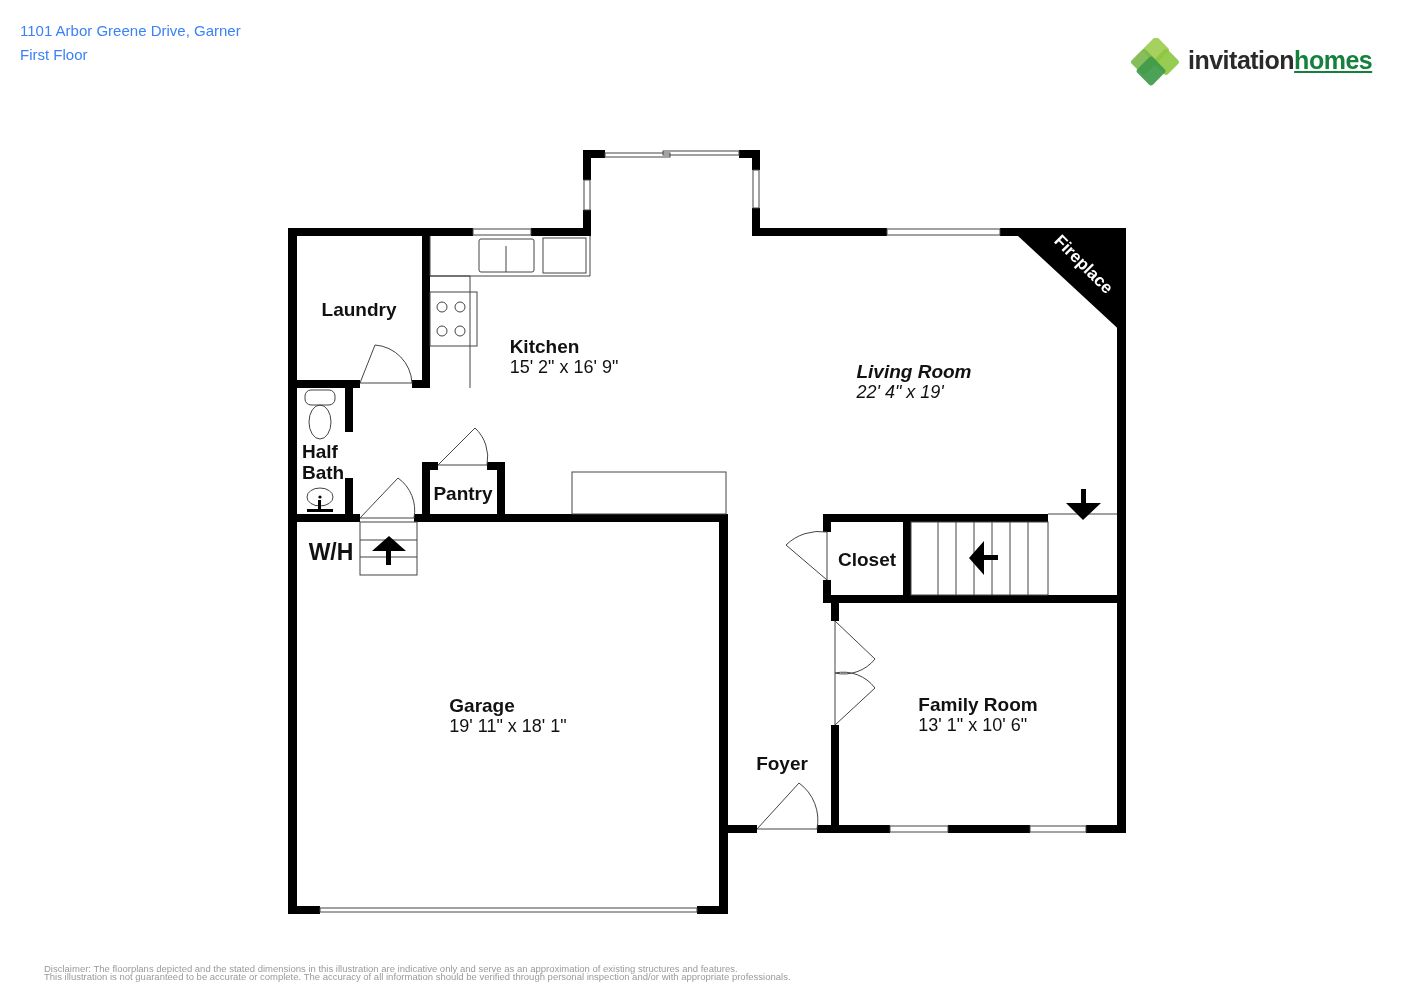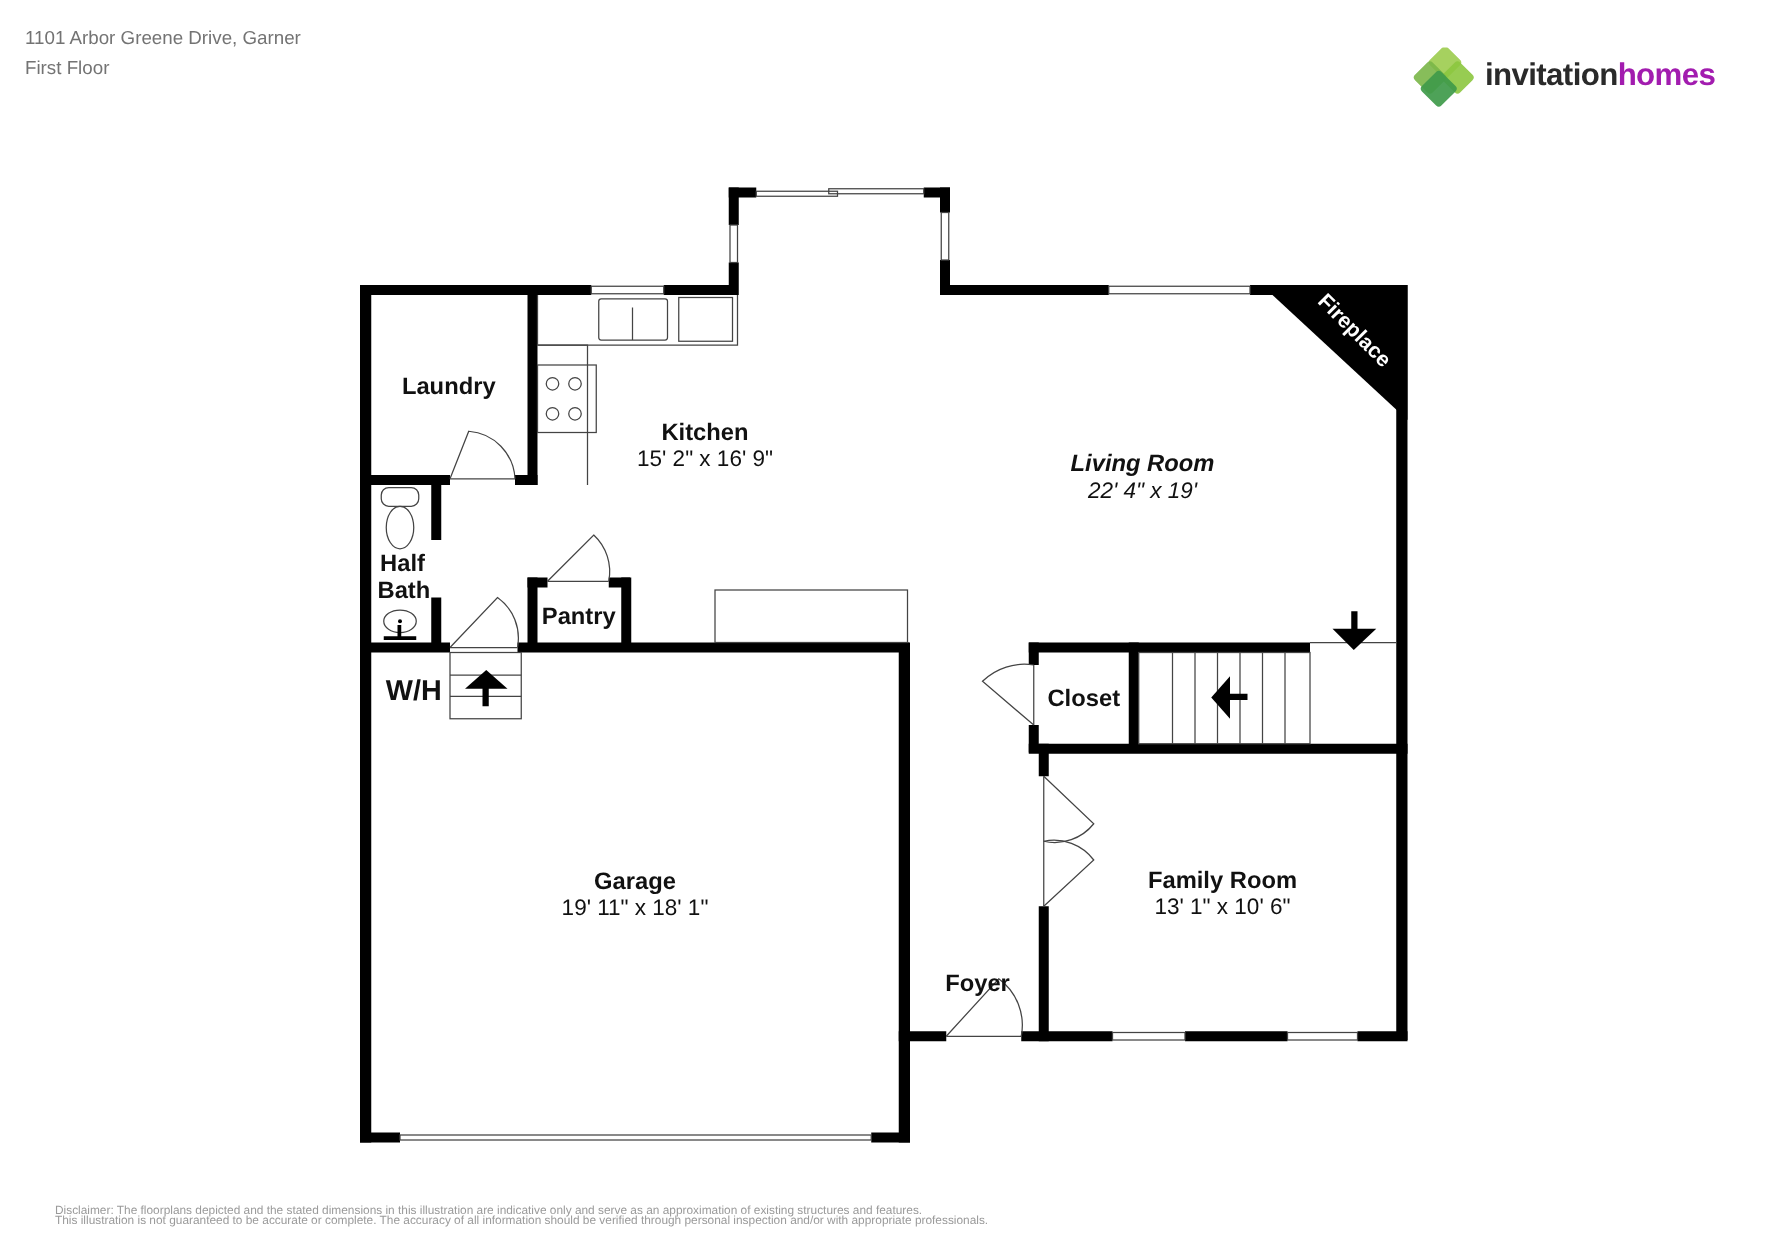--- a/index.html
+++ b/index.html
@@ -1,24 +1,24 @@
 <!DOCTYPE html>
 <html><head>
   <meta charset="utf-8">
   <style>
     html, body { margin: 0; padding: 0; background: #ffffff; }
     body { width: 1414px; height: 1000px; position: relative; overflow: hidden;
            font-family: "Liberation Sans", sans-serif; color: #111; }
-    .hdr { position: absolute; left: 20px; font-size: 15px; color: #737373; }
+    .hdr { position: absolute; left: 20px; font-size: 15px; color: #3b82f6; }
     .logo { position: absolute; left: 1128px; top: 38px; width: 256px; height: 50px; }
     .logo-text { position: absolute; left: 60px; top: 8px; font-size: 25px; font-weight: bold; letter-spacing: -0.5px; }
     .logo-text .a { color: #2a2a2a; }
-    .logo-text .b { color: #a21caf; }
+    .logo-text .b { color: #15803d; text-decoration: underline; }
     .plan { position: absolute; left: 0; top: 0; }
-    .lbl { position: absolute; text-align: center; transform: translateX(-50%); white-space: nowrap; }
+    .lbl { position: absolute; transform: translateX(-50%); white-space: nowrap; }
     .lbl .n { font-weight: bold; font-size: 19px; display: block; line-height: 21px; }
     .lbl .d { font-size: 18px; display: block; line-height: 21px; }
     .disc { position: absolute; left: 44px; font-size: 9.5px; color: #9a9a9a; white-space: nowrap; }
   </style>
 </head>
 <body>
 
 <div class="hdr" style="top:22px;">1101 Arbor Greene Drive, Garner</div>
 <div class="hdr" style="top:46px;">First Floor</div>
 
@@ -190,18 +190,18 @@
   <span class="n">Closet</span>
 </div>
 <div class="lbl" style="left:508px; top:695px;">
   <span class="n">Garage</span>
     <span class="d">19' 11" x 18' 1"</span>
 </div>
 <div class="lbl" style="left:978px; top:694px;">
   <span class="n">Family Room</span>
     <span class="d">13' 1" x 10' 6"</span>
 </div>
-<div class="lbl" style="left:782px; top:753px;margin-top:24px;">
+<div class="lbl" style="left:782px; top:753px;">
   <span class="n">Foyer</span>
 </div>
 
 <div class="disc" style="top:963px;">Disclaimer: The floorplans depicted and the stated dimensions in this illustration are indicative only and serve as an approximation of existing structures and features.</div>
 <div class="disc" style="top:971px;">This illustration is not guaranteed to be accurate or complete. The accuracy of all information should be verified through personal inspection and/or with appropriate professionals.</div>
 
 </body></html>

